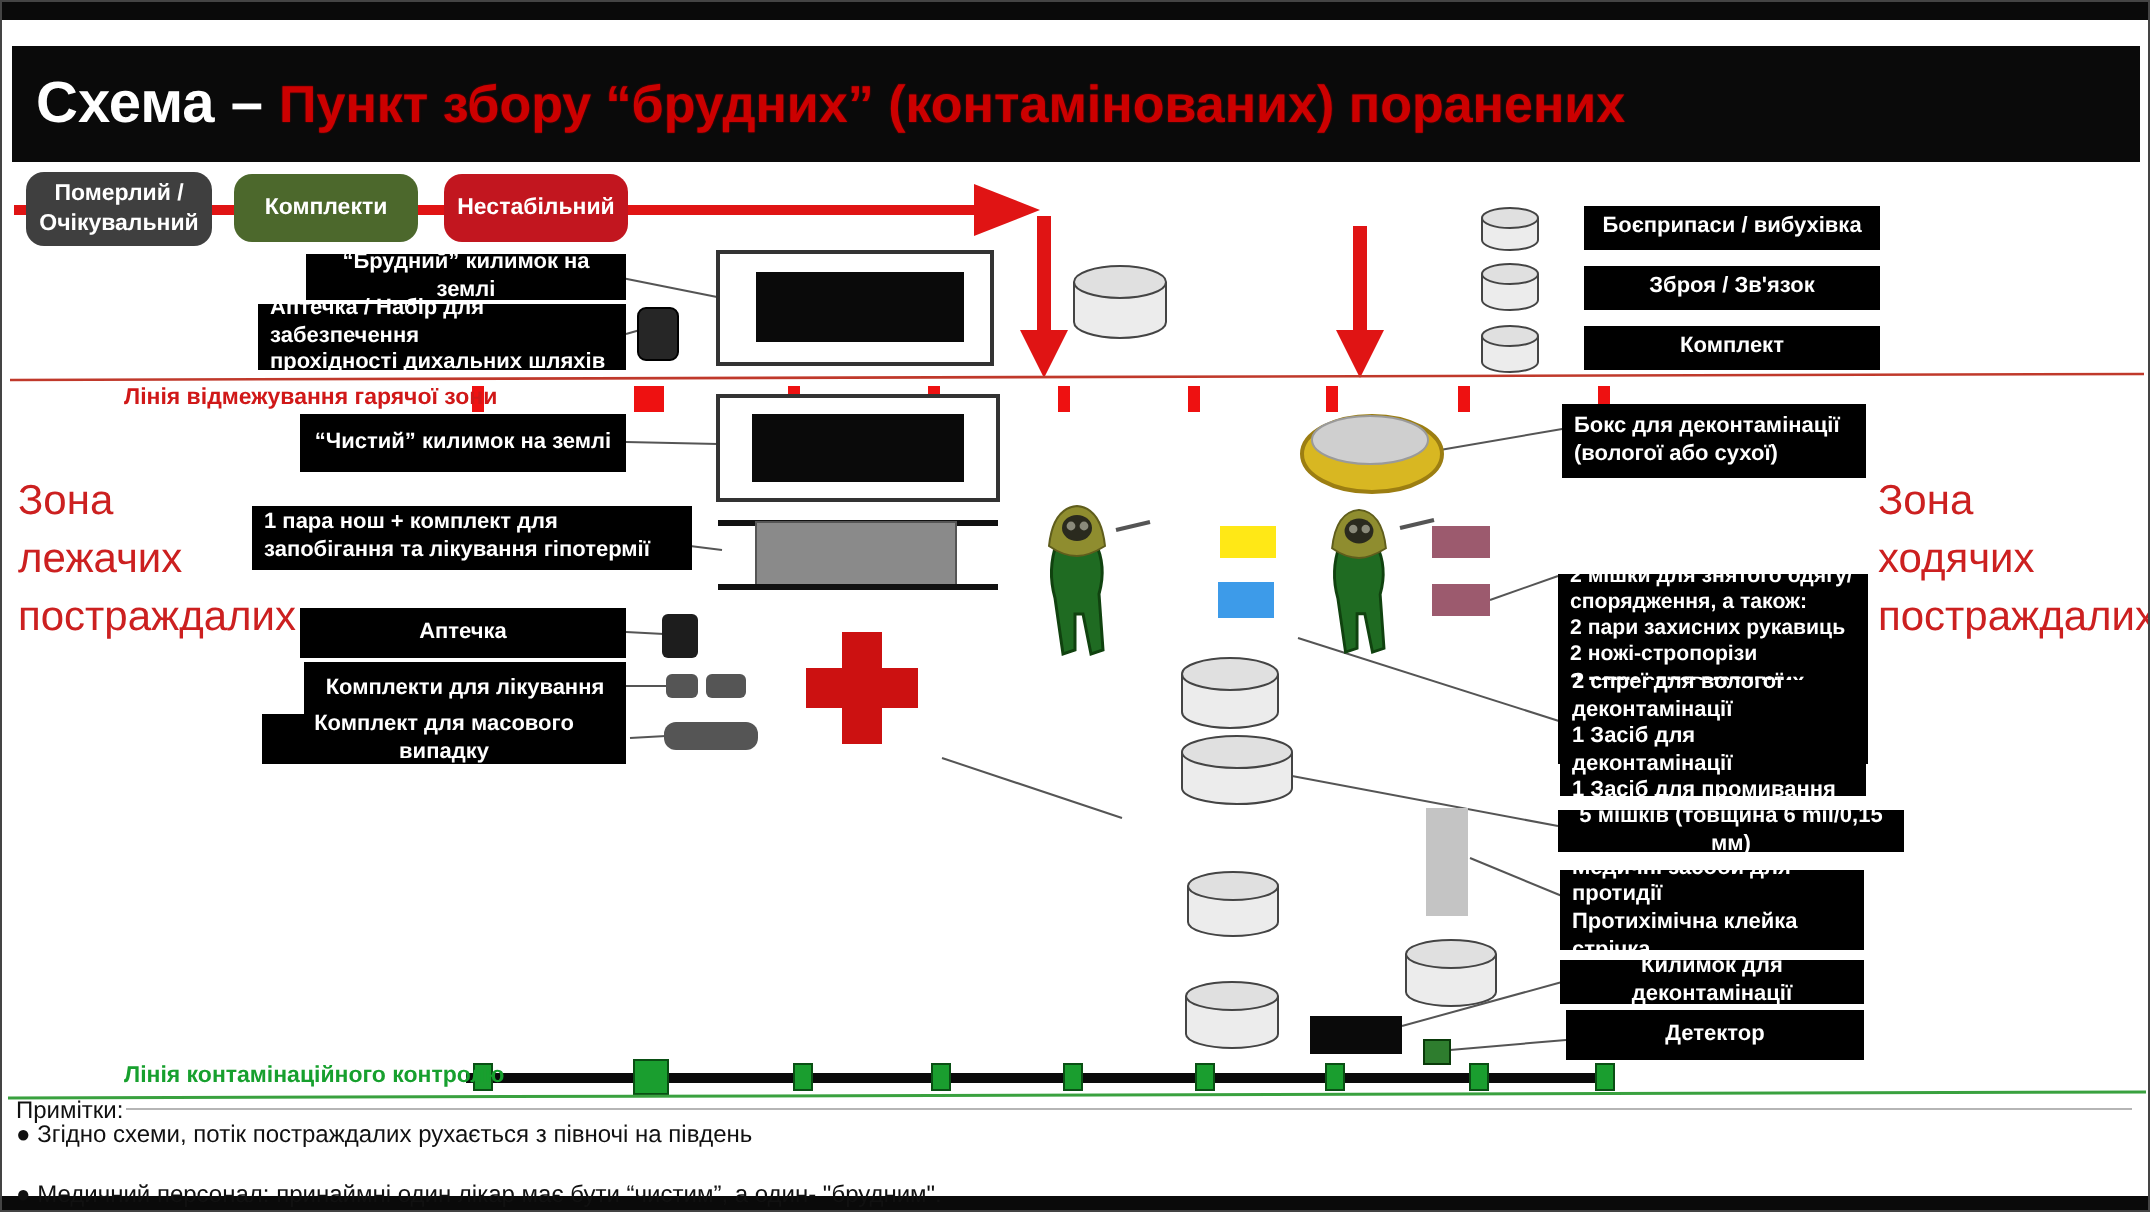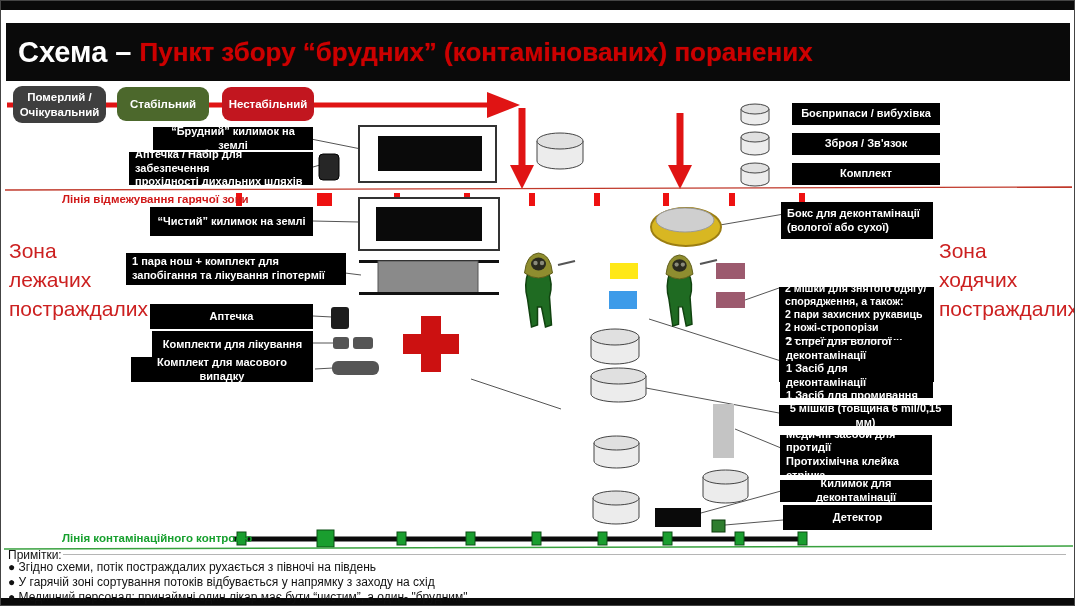--- a/index.html
+++ b/index.html
@@ -35,21 +35,21 @@
   <div class="strip" style="top:0;height:9px;"></div>
   <div class="strip" style="top:597px;height:9px;"></div>
 
   <div id="titlebar">
     <span class="t-prefix">Схема – </span>
     <span class="t-main">Пункт збору “брудних” (контамінованих) поранених</span>
   </div>
 
   <div class="triage" style="left:12px;top:85px;width:93px;height:37px;background:#3f3f3f;">Померлий /
 Очікувальний</div>
-  <div class="triage" style="left:116px;top:86px;width:92px;height:34px;background:#4c682c;">Стабільний</div>
+  <div class="triage" style="left:116px;top:86px;width:92px;height:34px;background:#4c682c;">Комплекти</div>
   <div class="triage" style="left:221px;top:86px;width:92px;height:34px;background:#c2161f;">Нестабільний</div>
 
   <svg class="scene" width="1075" height="606" viewBox="0 0 1075 606">
     <defs>
       <symbol id="hazmat" viewBox="0 0 44 78">
         <path d="M12 20 Q7 34 11 48 L15 76 L21 74 L21 56 L25 56 L29 76 L35 74 L33 46 Q37 32 31 20 Z" fill="#1f6b22" stroke="#10420f" stroke-width="1.5"></path>
         <path d="M8 22 Q10 3 22 2 Q34 3 36 22 Q28 27 22 27 Q15 27 8 22 Z" fill="#8f8d2f" stroke="#5f5d1c" stroke-width="1"></path>
         <ellipse cx="22" cy="13" rx="7.5" ry="6.5" fill="#2a2a1e"></ellipse>
         <circle cx="19" cy="12" r="2.2" fill="#8a8a7a"></circle>
         <circle cx="25.5" cy="12" r="2.2" fill="#8a8a7a"></circle>
@@ -221,16 +221,15 @@
   <div class="zone" style="left:938px;top:236px;width:135px;">Зона
 ходячих
 постраждалих</div>
 
   <div class="lineLabel" id="hotLabel" style="left:61px;top:192px;">Лінія відмежування гарячої зони</div>
   <div class="lineLabel" id="contamLabel" style="left:61px;top:531px;">Лінія контамінаційного контролю</div>
 
   <div id="notesTitle">Примітки:</div>
   <div id="notesRule"></div>
   <div class="note" style="top:559px;">● Згідно схеми, потік постраждалих рухається з півночі на південь</div>
-  <div class="note" style="top:574px;">● У гарячій зоні сортування потоків відбувається у напрямку з заходу на схід</div>
   <div class="note" style="top:589px;">● Медичний персонал: принаймні один лікар має бути “чистим”, а один- "брудним".</div>
 
 </div>
 
 </body></html>

